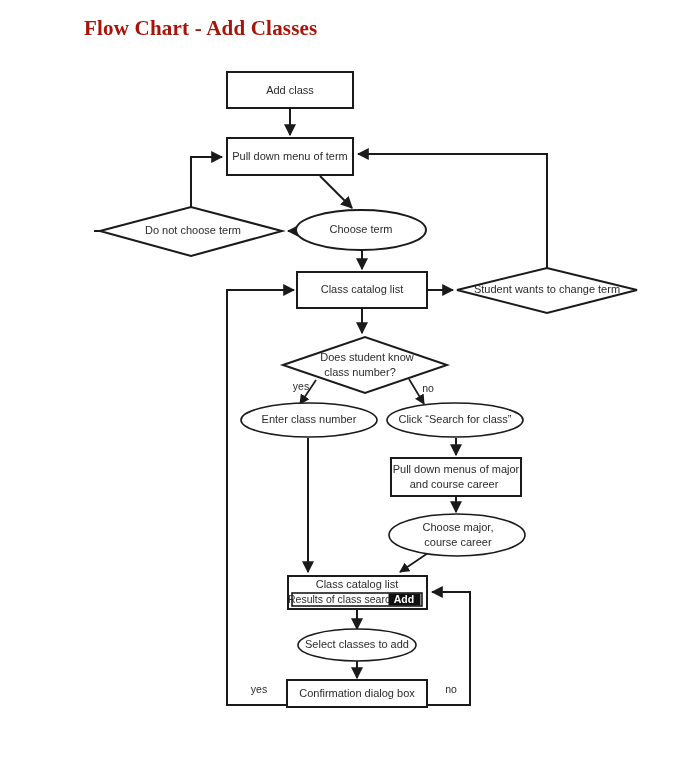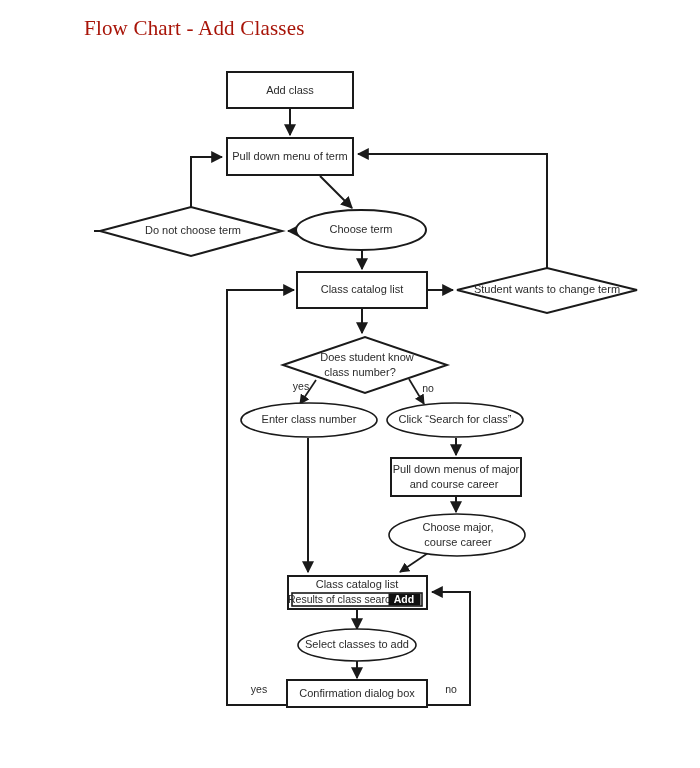--- a/index.html
+++ b/index.html
@@ -12,21 +12,21 @@
     height: 768px;
     position: relative;
     font-family: "Liberation Sans", sans-serif;
     overflow: hidden;
   }
   #page-title {
     position: absolute;
     left: 84px;
     top: 16px;
     font-family: "Liberation Serif", serif;
-    font-weight: normal;
+    font-weight: bold;
     font-size: 21px;
     color: #a81408;
     letter-spacing: 0.2px;
     white-space: nowrap;
   }
   #flow-svg {
     position: absolute;
     left: 0;
     top: 0;
   }

